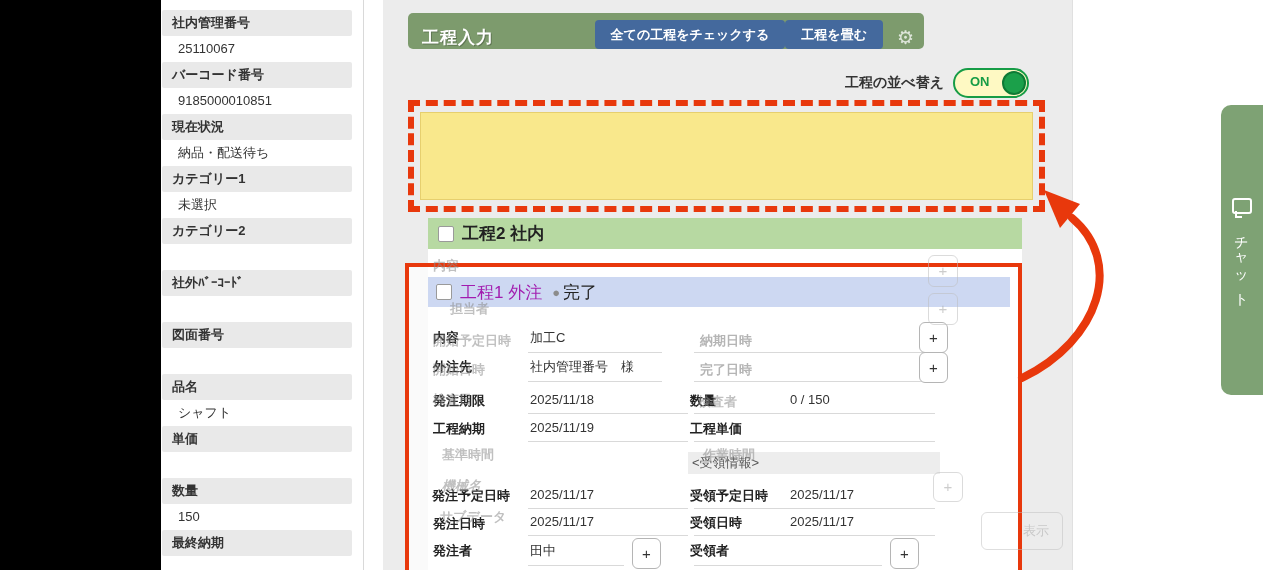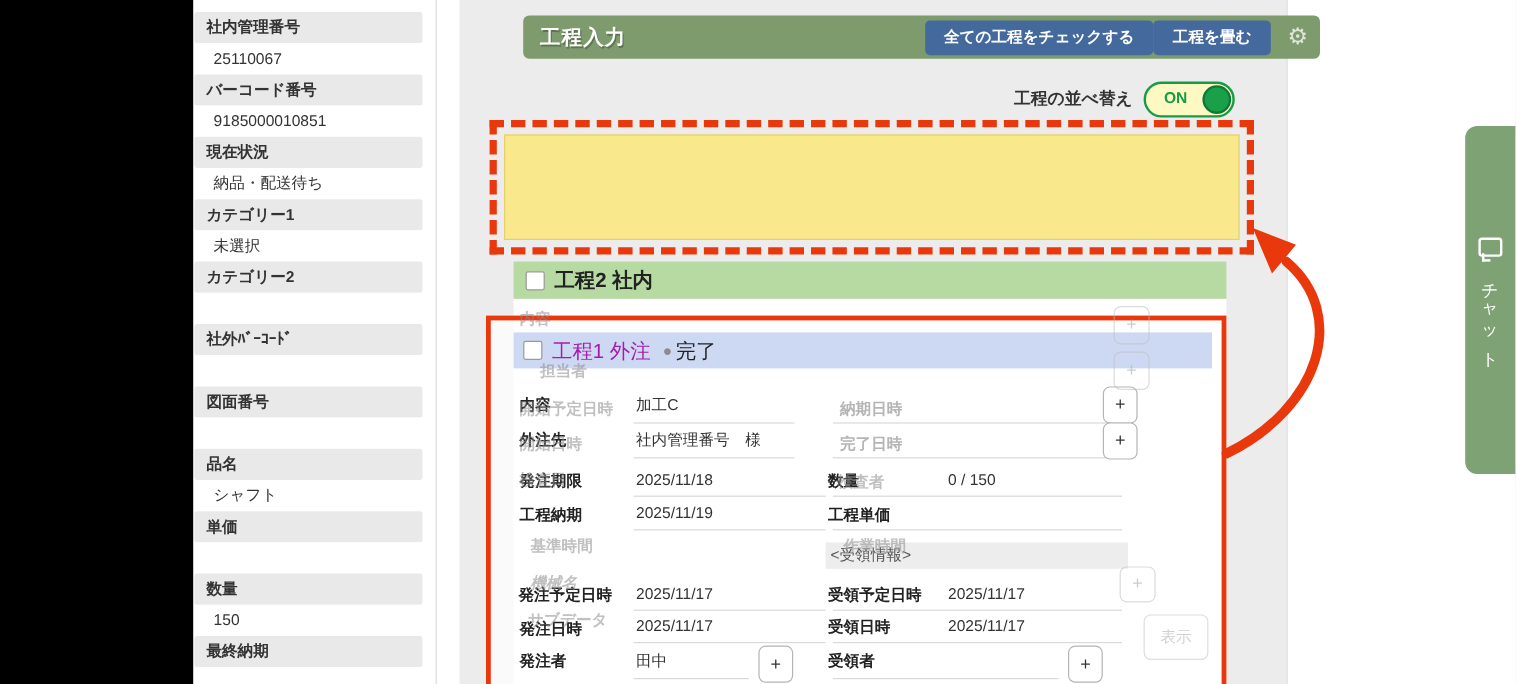--- a/index.html
+++ b/index.html
@@ -17,22 +17,22 @@
   .srow{height:26px;line-height:26px;font-size:13px;flex:0 0 26px;
         white-space:nowrap;overflow:hidden;}
   .slabel{background:#e9e9e9;color:#333;font-weight:bold;padding-left:10px;border-radius:2px;}
   .svalue{background:#fff;color:#333;padding-left:16px;}
   .vline{top:0;width:1px;height:570px;background:#d9d9d9;}
 
   
   .main-bg{left:383px;top:0;width:690px;height:570px;background:#ececec;}
 
   
-  .hdr{left:436px;top:13px;width:664px;height:36px;background:#7d9b6d;border-radius:5px;
-       display:flex;align-items:center;z-index:3;}
+  .hdr{left:408px;top:13px;width:516px;height:36px;background:#7d9b6d;border-radius:5px;
+       display:flex;align-items:flex-end;z-index:3;}
   .hdr-title{color:#fff;font-weight:bold;font-size:17px;padding-left:14px;letter-spacing:1px;
              text-shadow:1px 1px 0 rgba(0,0,0,.25);flex:1;}
   .bbtn{background:#44699d;color:#fff;border:none;border-radius:4px;height:29px;
         font-size:13px;font-weight:bold;padding:0 16px;cursor:pointer;
         font-family:inherit;}
   .gear{color:rgba(255,255,255,.75);font-size:19px;margin:0 10px 0 14px;cursor:pointer;}
 
   
   .sortrow{left:845px;top:69px;height:28px;display:flex;align-items:center;gap:9px;z-index:3;}
   .sort-label{font-size:14px;font-weight:bold;color:#333;}
@@ -158,21 +158,21 @@
   <div class="abs gplus" style="left:928px;top:293px;">+</div>
   <div class="abs ghost" style="left:433px;top:332px;">開始予定日時</div>
   <div class="abs ghost" style="left:433px;top:361px;">開始日時</div>
   <div class="abs ghost" style="left:433px;top:391px;">検査日</div>
   <div class="abs ghost" style="left:698px;top:393px;">検査者</div>
   <div class="abs ghost" style="left:442px;top:446px;">基準時間</div>
   <div class="abs ghost" style="left:703px;top:446px;">作業時間</div>
   <div class="abs ghost" style="left:442px;top:477px;font-style:italic;">機械名</div>
   <div class="abs ghost" style="left:440px;top:508px;">サブデータ</div>
   <div class="abs gplus" style="left:933px;top:472px;height:28px;line-height:28px;">+</div>
-  <div class="abs gbtn" style="left:953px;top:512px;">表示</div>
+  <div class="abs gbtn" style="left:981px;top:512px;padding-left:28px;">表示</div>
 
   <div class="abs p1card">
     <div class="p1head">
       <span class="cb" style="margin-left:8px;"></span>
       <span class="p1title">工程1 外注</span>
       <span class="sdot">●</span>
       <span class="p1status">完了</span>
     </div>
 
     <span class="flab" style="left:24px;top:62px;">内容</span>

